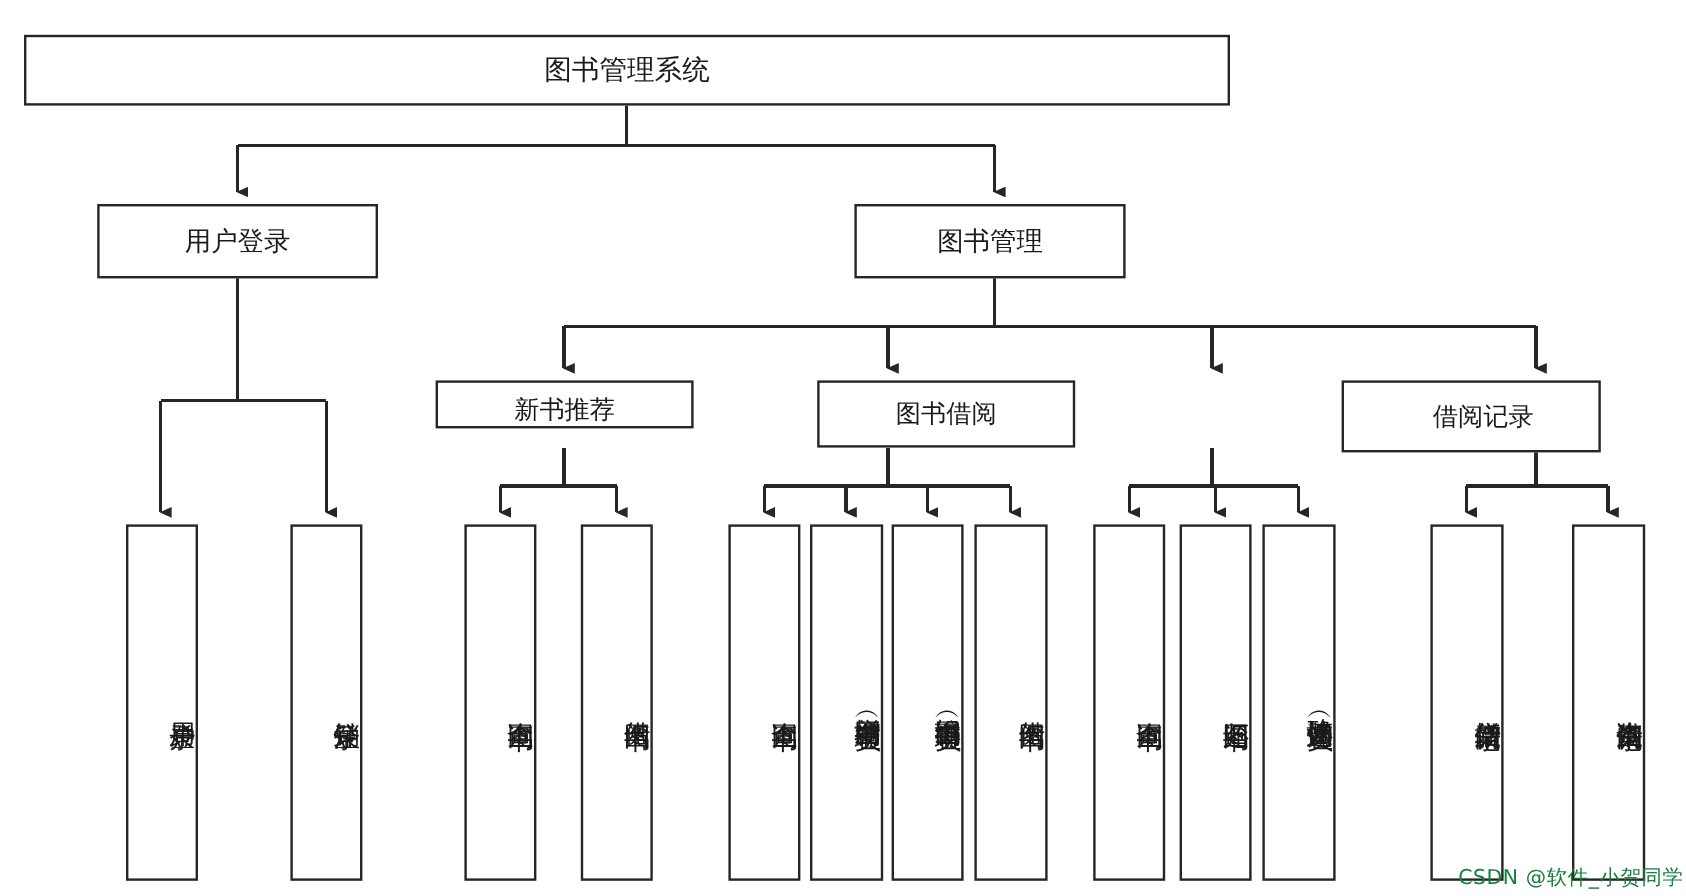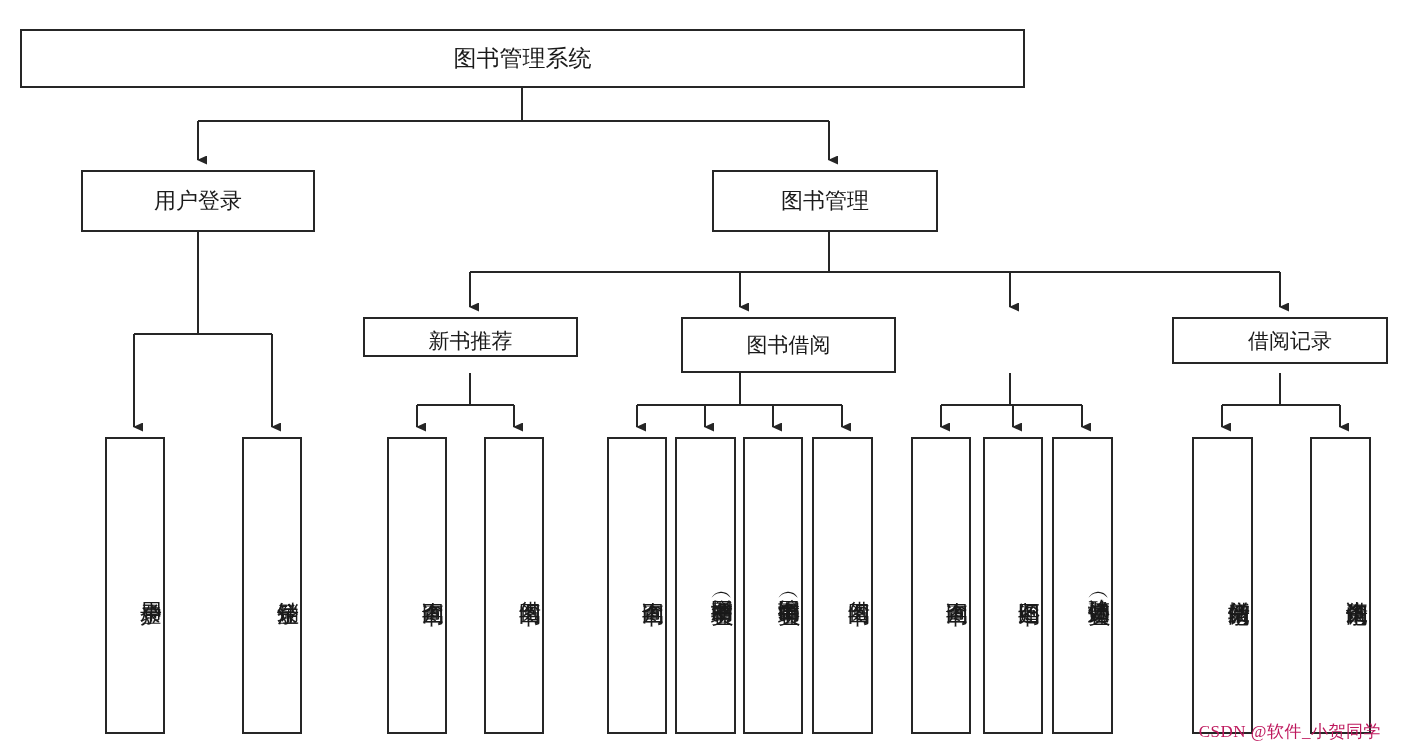--- a/index.html
+++ b/index.html
@@ -57,27 +57,26 @@
   }
   .node-label {
     display: block;
     white-space: pre;
   }
   .node.leaf .node-label {
     text-align: center;
   }
   #watermark {
     position: absolute;
-    right: 24px;
+    right: 2px;
     bottom: 4px;
     font-size: 17px;
-    color: #be185d;
+    color: #15803d;
     letter-spacing: 0.5px;
     white-space: nowrap;
-    font-family: Liberation Serif, serif;
   }
 </style>
 </head>
 <body>
 
 <div id="diagram-root">
 
   <svg id="edge-layer" viewBox="0 0 1405 747" width="1405" height="747" xmlns="http://www.w3.org/2000/svg">
     <defs>
       <marker id="arrowhead" markerWidth="9" markerHeight="10" refX="4.5" refY="9" orient="auto" markerUnits="userSpaceOnUse">
@@ -135,21 +134,21 @@
 
   <div class="node level2" style="left: 363px; top: 317px; width: 215px; height: 40px; align-items: flex-end;">
     <span class="node-label">新书推荐</span>
   </div>
 
   <div class="node level2" style="left: 633px; top: 317px; width: 215px; height: 56px; margin-left: 48px;">
     <span class="node-label">图书借阅</span>
   </div>
 
 
-  <div class="node level2" style="left: 1172px; top: 317px; width: 216px; height: 47px; padding-left: 20px;">
+  <div class="node level2" style="left: 1118px; top: 317px; width: 216px; height: 60px; padding-left: 20px;">
     <span class="node-label">借阅记录</span>
   </div>
 
   <div class="node leaf" style="left: 105px; top: 437px; width: 60px; height: 297px;">
     <span class="node-label">用户登录</span>
   </div>
 
   <div class="node leaf" style="left: 242px; top: 437px; width: 60px; height: 297px;">
     <span class="node-label">注销登录</span>
   </div>

